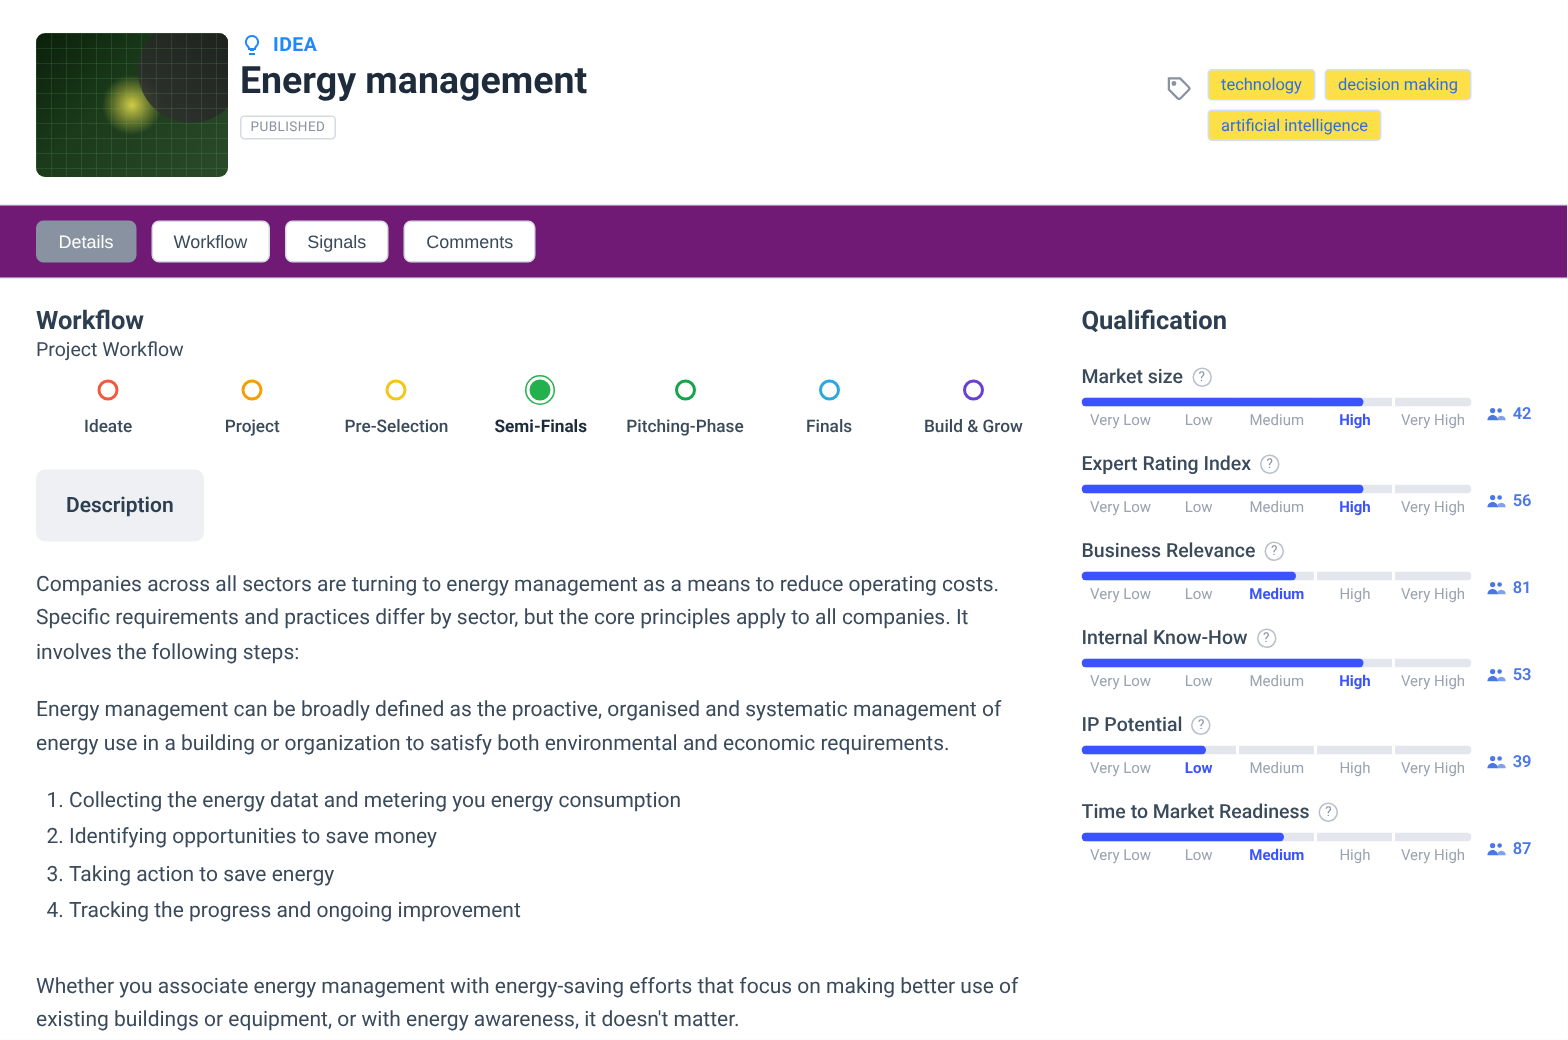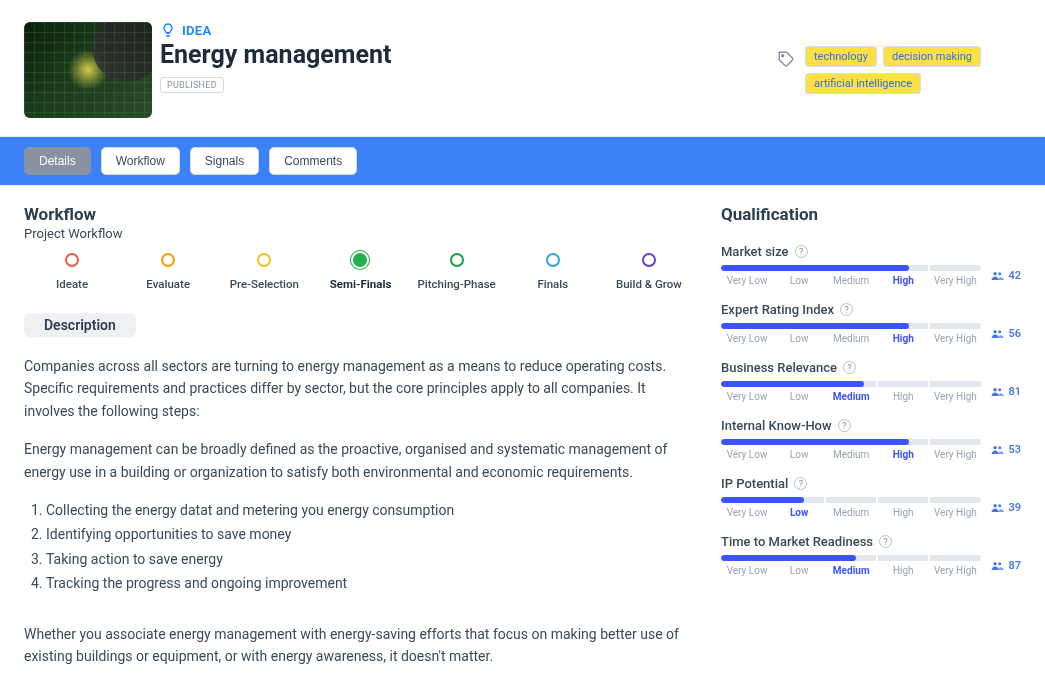--- a/index.html
+++ b/index.html
@@ -80,21 +80,21 @@
   border: 1px solid #cfe0ff;
   color: #2f6fe0;
   background: #fde047;
   border-radius: 3px;
   padding: 3px 8px;
   font-size: 11px;
   cursor: pointer;
 }
 
 .tabbar {
-  background: #3b82f6;
+  background: #701a75;
   padding: 10px 24px;
   display: flex;
   gap: 10px;
   border-top: 1px solid #e5e8ee;
   border-bottom: 1px solid #e5e8ee;
 }
 .tab-btn {
   background: #fff;
   border: 1px solid #d6dbe1;
   color: #3a4a5b;
@@ -126,21 +126,21 @@
   width: 14px; height: 14px;
   border-radius: 50%;
   margin: 0 auto 10px auto;
   background: #fff;
 }
 .wf-label { font-size: 11.5px; color: #3a4a5b; font-weight: 500; }
 .wf-step.on .wf-label { font-weight: 700; color: #1d2b3a; }
 
 .subtabs { display: flex; gap: 8px; margin-bottom: 18px; }
 .subtab {
-  padding: 4px 20px;
+  padding: 16px 20px;
   border-radius: 6px;
   font-size: 14px;
   color: #566272;
   cursor: pointer;
   font-weight: 500;
 }
 .subtab.active { background: #eef0f4; color: #2c3e50; font-weight: 600; }
 
 .desc { font-size: 14px; color: #3a4a5b; line-height: 1.6; }
 .desc p { margin-bottom: 16px; }
@@ -220,21 +220,21 @@
       <div class="section-title">Workflow</div>
       <div class="section-sub">Project Workflow</div>
 
       <div class="workflow-steps" id="wf-steps">
           <div class="wf-step">
             <div class="wf-circle" style="border: 2px solid rgb(240, 90, 60);"></div>
             <div class="wf-label">Ideate</div>
           </div>
           <div class="wf-step">
             <div class="wf-circle" style="border: 2px solid rgb(245, 158, 11);"></div>
-            <div class="wf-label">Evaluate</div>
+            <div class="wf-label">Project</div>
           </div>
           <div class="wf-step">
             <div class="wf-circle" style="border: 2px solid rgb(245, 197, 24);"></div>
             <div class="wf-label">Pre-Selection</div>
           </div>
           <div class="wf-step on">
             <div class="wf-circle" style="background: rgb(34, 177, 76); box-shadow: rgb(255, 255, 255) 0px 0px 0px 2px, rgb(34, 177, 76) 0px 0px 0px 3px;"></div>
             <div class="wf-label">Semi-Finals</div>
           </div>
           <div class="wf-step">

